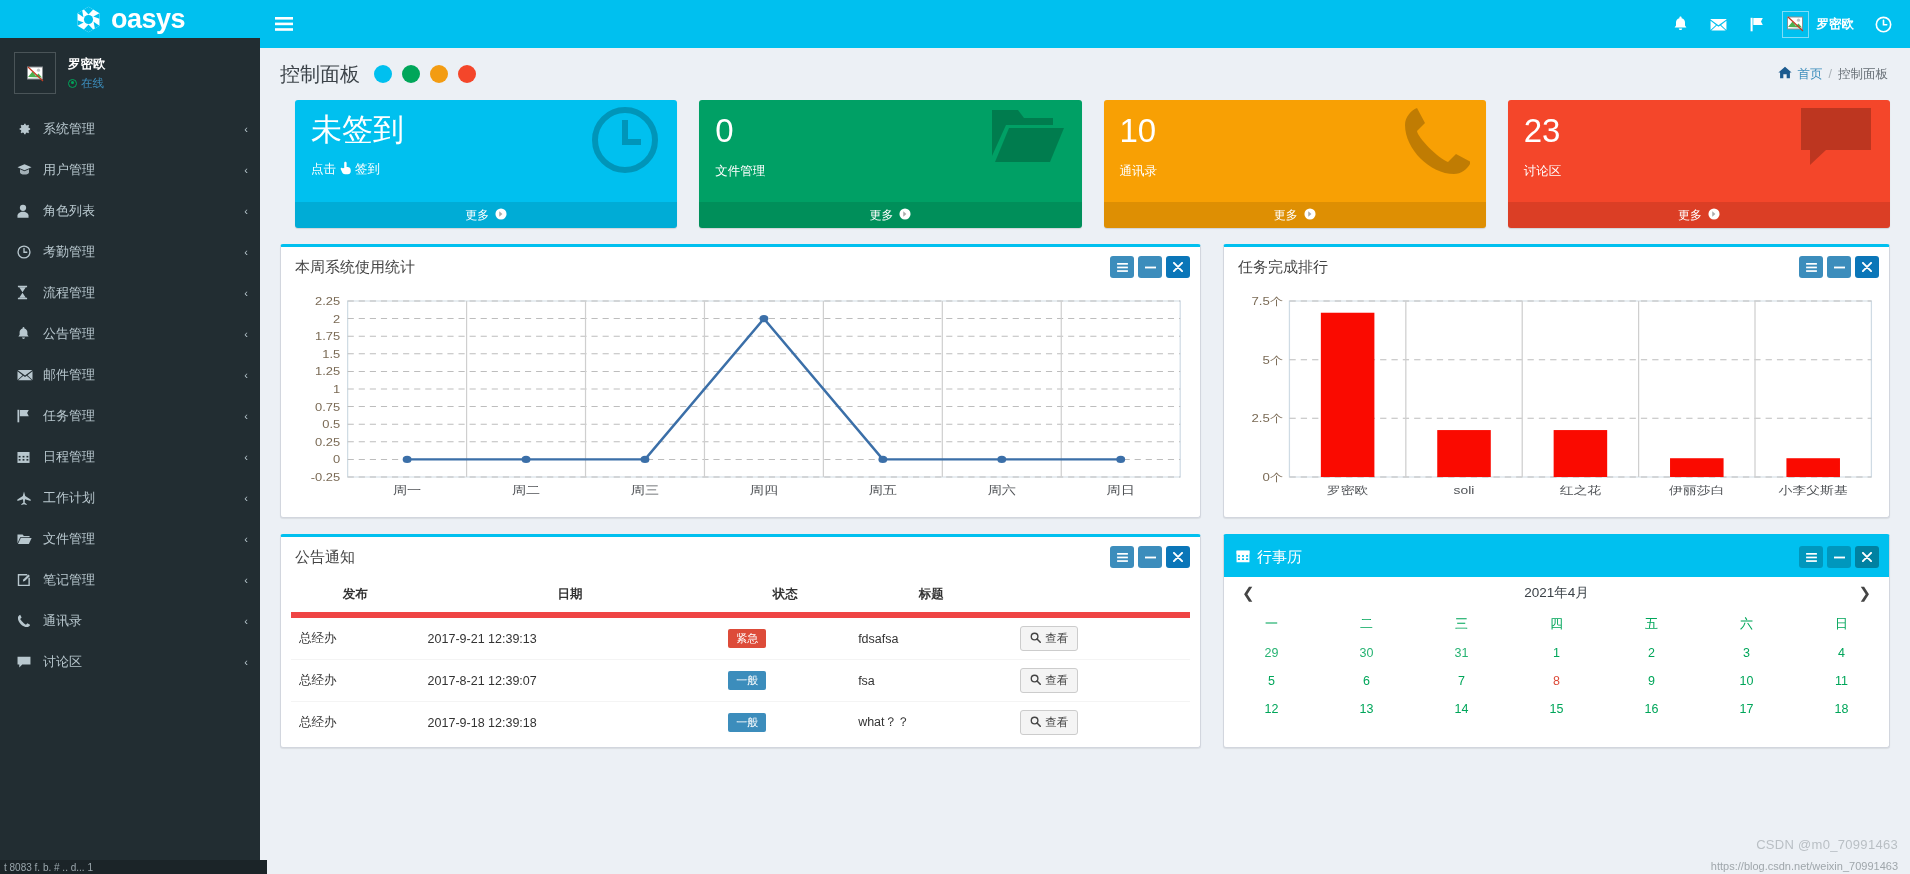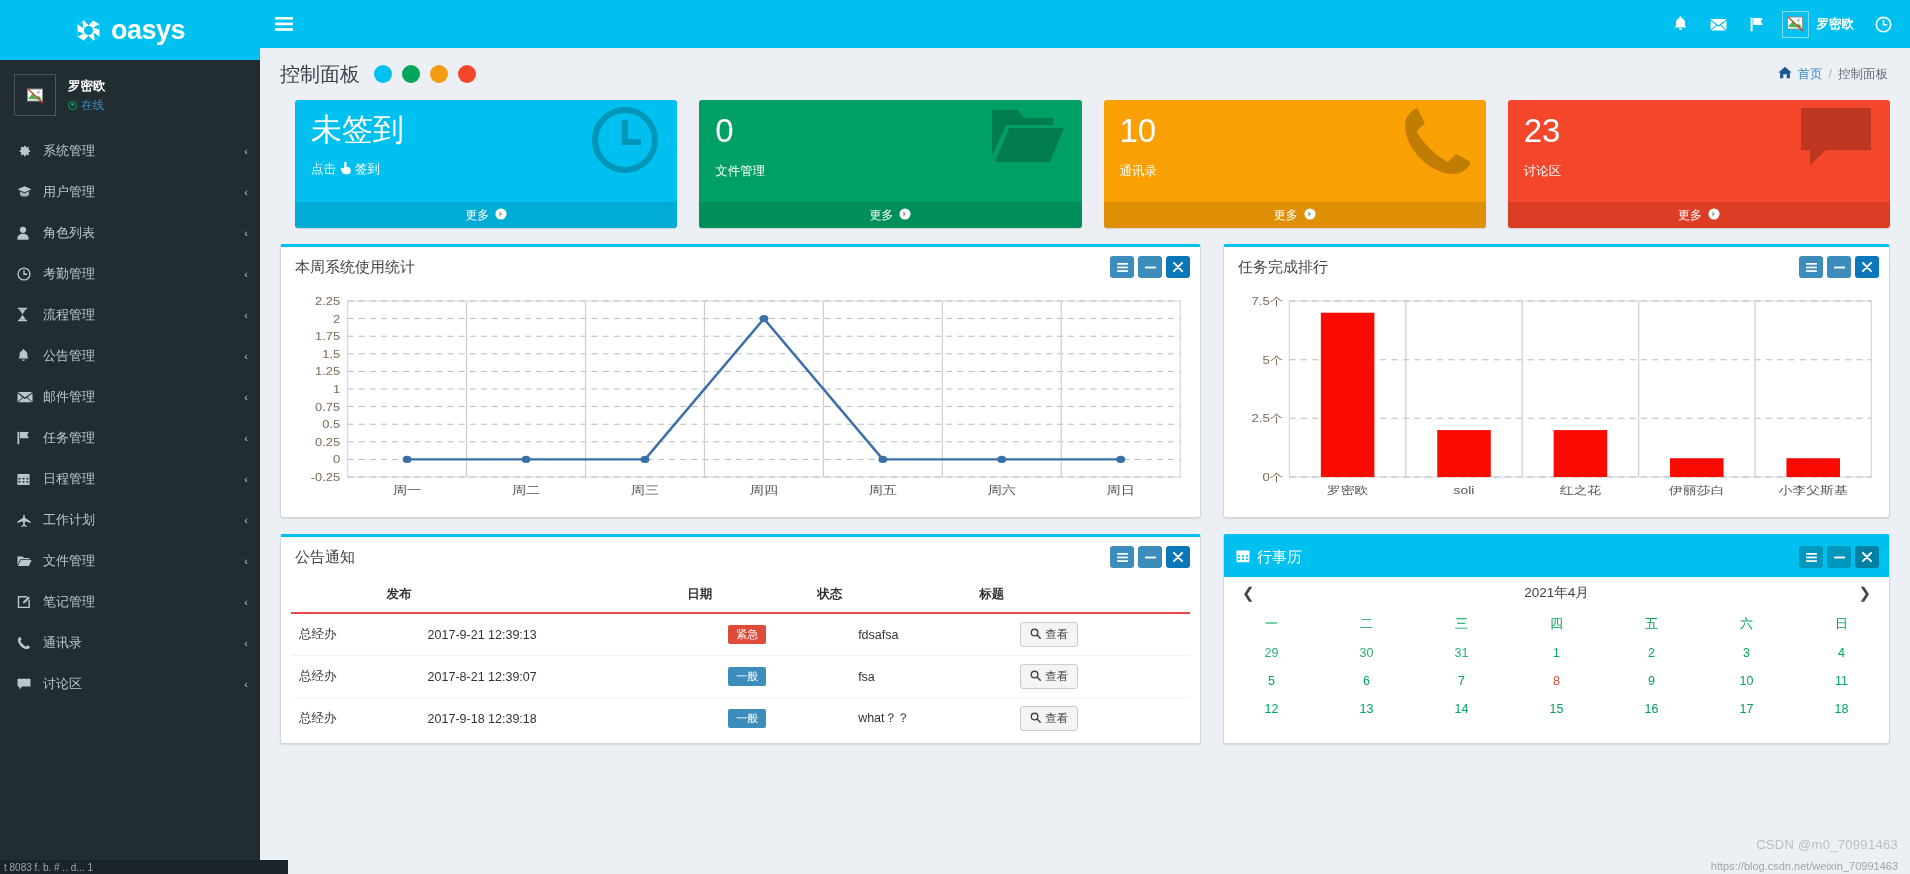--- a/index.html
+++ b/index.html
@@ -11,21 +11,21 @@
     background: #ecf0f5;
   }
   .app { position: relative; width: 1910px; height: 874px; display: flex; }
 
   
   .sidebar {
     width: 260px; min-width: 260px; height: 874px;
     background: #222d32; display: flex; flex-direction: column;
   }
   .logo-bar {
-    height: 60px; background: #00c0ef;
+    height: 38px; background: #00c0ef;
     display: flex; align-items: center; justify-content: center;
     color: #fff;
   }
   .logo-wrap { display:flex; align-items:center; gap:9px; }
   .logo-mark { width: 27px; height: 27px; position: relative; }
   .logo-text { font-size: 27px; font-weight: 600; letter-spacing: -0.5px; line-height: 1; }
 
   .user-panel {
     display: flex; align-items: center; padding: 14px 12px 14px 14px; gap: 12px;
   }
@@ -163,21 +163,21 @@
   .cal-head .panel-title { color: #fff; font-size: 15px; }
   .cal-head .ptool { background: #0097bd; }
   .cal-head .ptool.close { background: #0081a1; }
 
   
   .chart-wrap { width: 100%; }
 
   
   table.tbl { width: 100%; border-collapse: collapse; font-size: 12.5px; color: #333; }
   table.tbl th {
-    text-align: right; font-weight: bold; padding: 9px 8px; border-bottom: 2px solid #ef4444;
+    text-align: center; font-weight: bold; padding: 9px 8px; border-bottom: 6px solid #ef4444;
     color: #333; font-size: 12.5px;
   }
   table.tbl td { padding: 8px 8px; border-top: 1px solid #f4f4f4; vertical-align: middle; }
   .badge {
     display: inline-block; padding: 2px 8px; font-size: 11px; color: #fff; border-radius: 2px;
   }
   .badge.urgent { background: #dd4b39; }
   .badge.normal { background: #3c8dbc; }
   .btn-view {
     display: inline-flex; align-items: center; gap: 4px; font-size: 11.5px;
@@ -203,21 +203,21 @@
 
   .watermark {
     position: absolute; right: 12px; bottom: 22px; color: #b9bfc4; font-size: 13px;
     letter-spacing: 0.3px; z-index: 50; pointer-events: none;
   }
   .watermark2 {
     position: absolute; right: 12px; bottom: 2px; color: #9fa6ab; font-size: 11px;
     z-index: 50; pointer-events: none;
   }
   .taskbar {
-    position: absolute; left: 0; bottom: 0; width: 288px; height: 14px;
+    position: absolute; left: 0; bottom: 0; width: 267px; height: 14px;
     background: #1b2428; color: #9aa6ac; font-size: 10px; overflow: hidden;
     display: flex; align-items: center; padding-left: 4px; z-index: 60;
   }
 </style>
 </head>
 <body>
 
 <div class="app">
 
   <aside class="sidebar">

